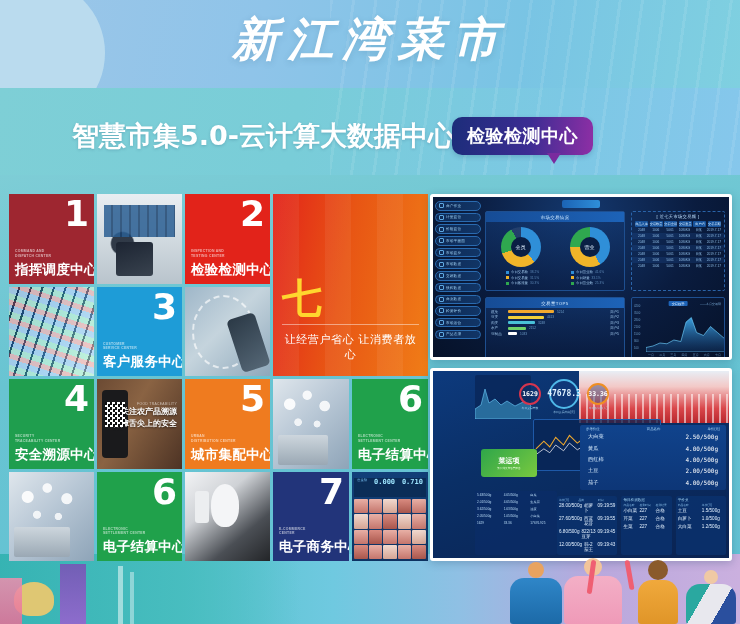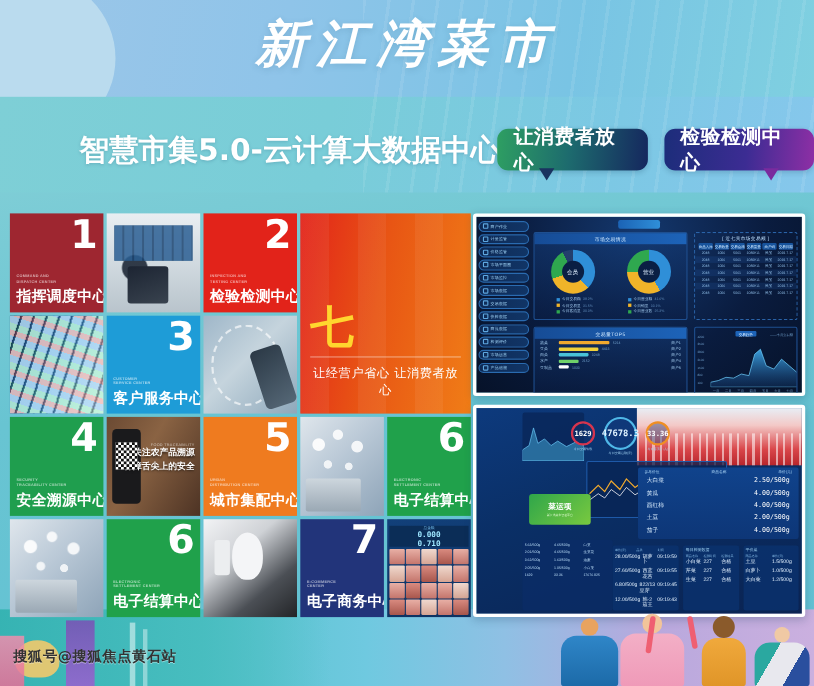--- a/index.html
+++ b/index.html
@@ -198,22 +198,22 @@
   }
   .ph-desk::after {
     content:""; position:absolute; left:12%; top:22%; width:16%; height:36%;
     background:#eceef0; border-radius:3px;
   }
   .ph-pos {
     background: linear-gradient(170deg,#12407a 0%, #0d3160 100%);
     padding: 2px;
   }
   .pos-head {
-    height: 22%; background:#0b2d57; display:flex; align-items:center;
-    justify-content:space-between; padding:0 3px;flex-direction:column;
+    height: 22%; background:#0b2d57; display:flex; align-items:flex-start;
+    justify-content:space-between; padding:0 3px;
   }
   .pos-head .v { color:#9ee6ff; font-size:7px; font-weight:700; font-family:"DejaVu Sans Mono", monospace; }
   .pos-head .lbl { color:#6fb6e8; font-size:3.4px; }
   .pos-grid {
     margin-top:2px; height:70%;
     display:grid; grid-template-columns: repeat(5,1fr); grid-template-rows: repeat(4,1fr); gap:1px;
   }
   .pos-grid i {
     display:block; background:linear-gradient(180deg,#e8b0a6,#c4756c);
     border-radius:1px;
@@ -439,24 +439,20 @@
   <div class="bg-mid"></div>
   <div class="bg-body"></div>
   <div class="bg-rays"></div>
   <div class="bg-foot"></div>
   <div class="bg-foot-dark"></div>
 
   <div class="title">新江湾菜市</div>
   <div class="subtitle">智慧市集5.0-云计算大数据中心</div>
 
   <div class="badges">
-    <div class="badge b1">
-      <span>让消费者放心</span>
-      <span class="tail"></span>
-    </div>
     <div class="badge b2">
       <span>检验检测中心</span>
       <span class="tail"></span>
     </div>
   </div>
 
   <div class="mosaic">
 
     <div class="tile t-red" style="grid-column:1;grid-row:1">
       <div class="num">1</div>
@@ -1007,15 +1003,14 @@
       </div>
     <div class="ribbon1"></div>
     <div class="ribbon2"></div>
   </div>
   <div class="pole1"></div>
   <div class="pole2"></div>
   <div class="blob"></div>
   <div class="blob2"></div>
   <div class="blob3"></div>
 
-  <div class="watermark">搜狐号@搜狐焦点黄石站</div>
 
 </div>
 
 </body></html>

